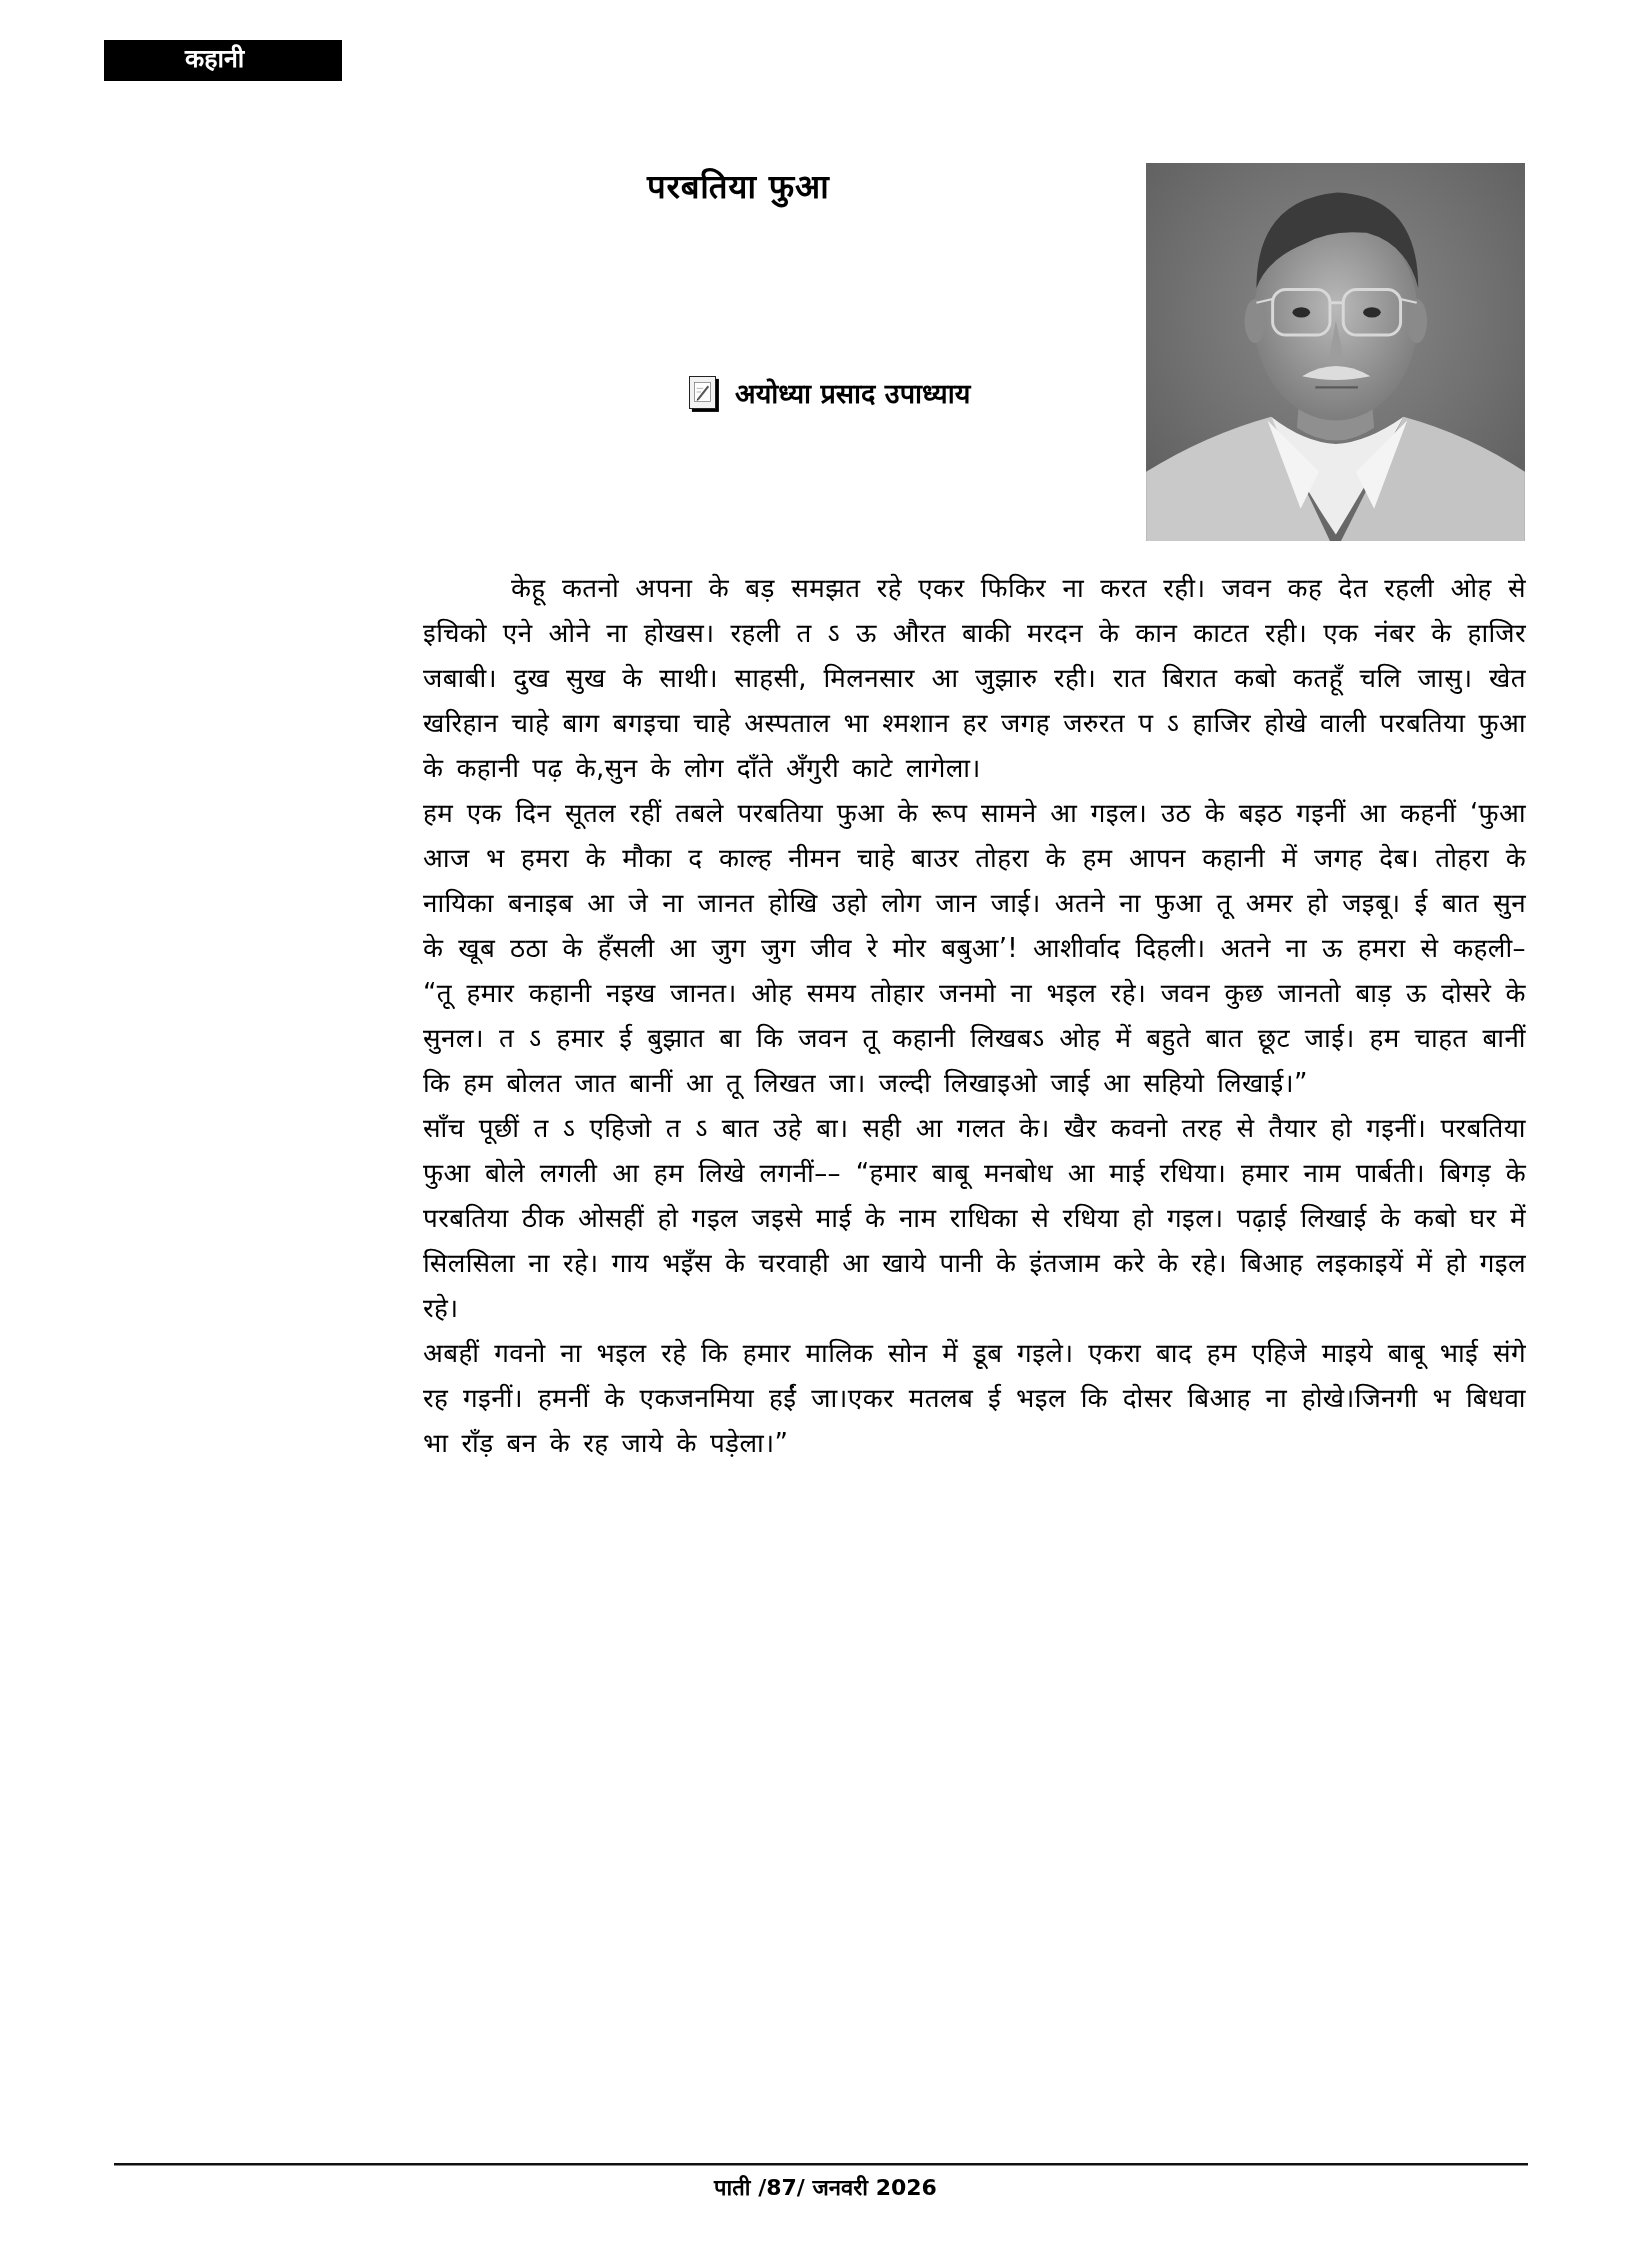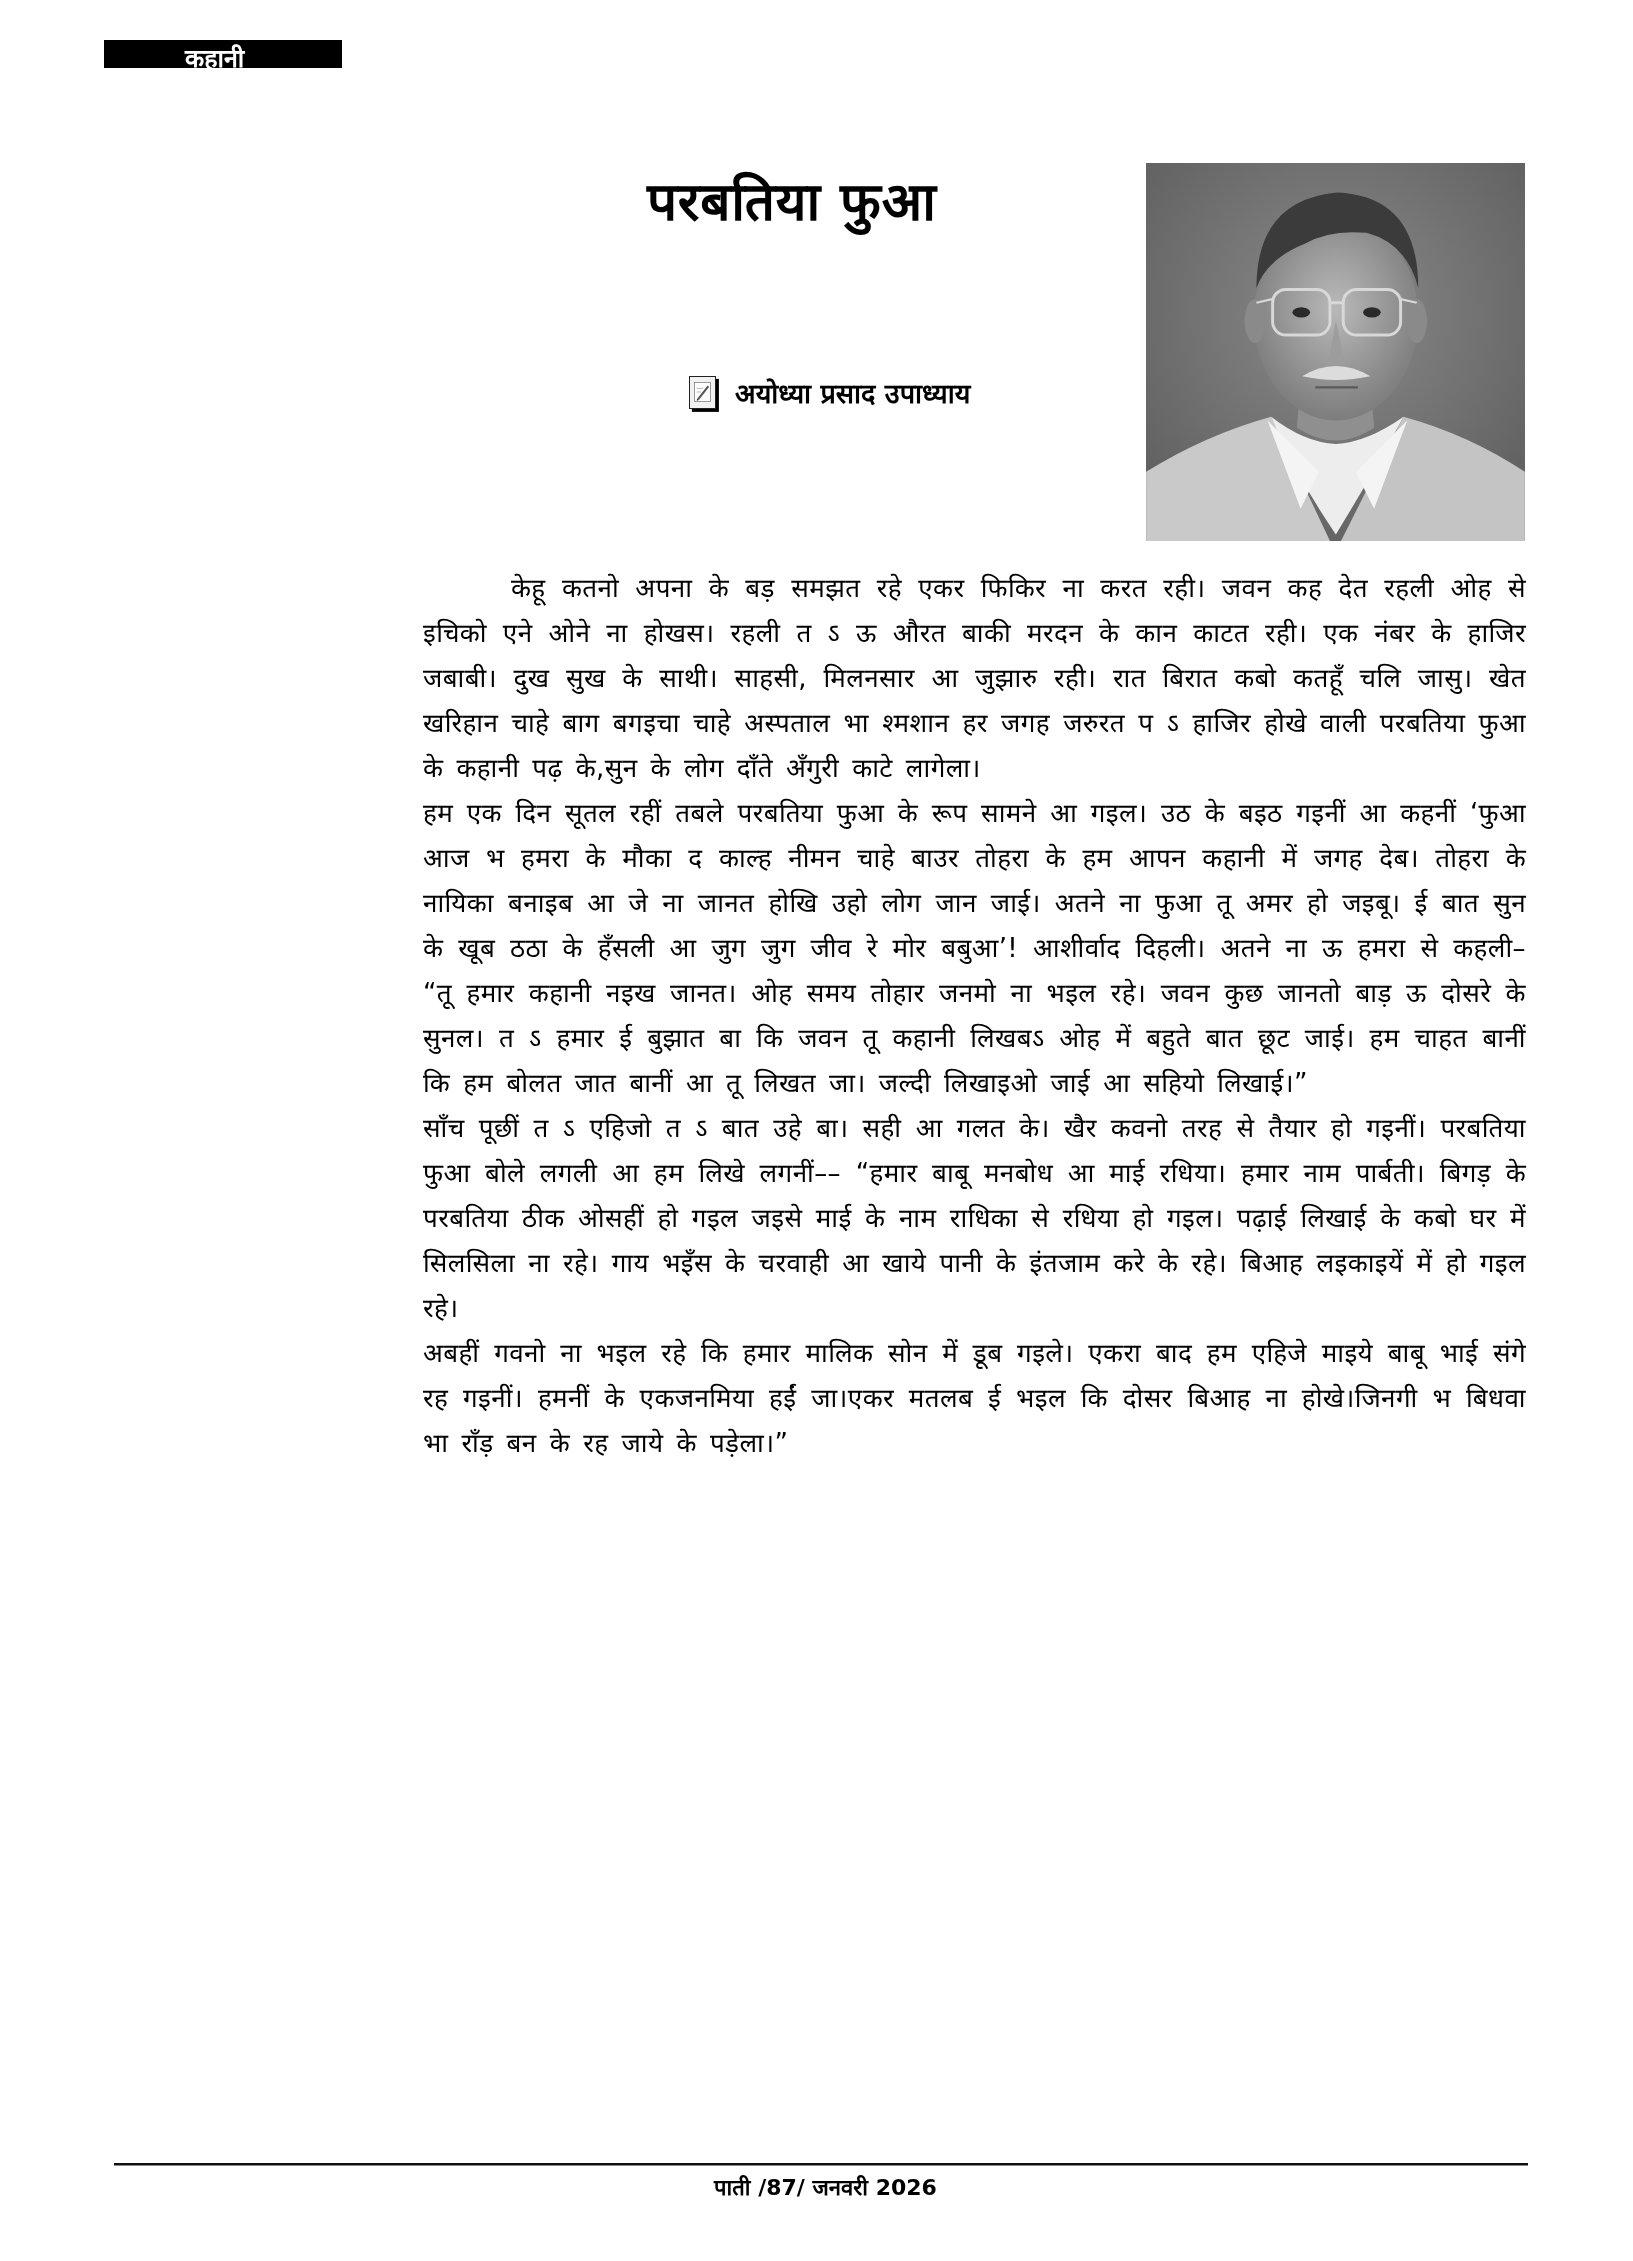--- a/index.html
+++ b/index.html
@@ -1,21 +1,21 @@
 <!DOCTYPE html>
 <html style="font-size:11.8px"><head>
 <meta charset="utf-8">
 <style>
   html, body { margin: 0; padding: 0; background: #ffffff; }
   body { width: 1633px; height: 2261px; position: relative; overflow: hidden;
          font-family: "DejaVu Sans", sans-serif; color: #000; }
-  .section-tag { position: absolute; left: 104px; top: 40px; width: 238px; height: 28px;
+  .section-tag { position: absolute; left: 104px; top: 40px; width: 238px; height: 41px;
                  background: #000; color: #fff; font-weight: bold; font-size: 25px;
                  box-sizing: border-box; padding-left: 81px; line-height: 38px; }
-  .title { position: absolute; left: 647px; top: 163px; font-size: 53px; font-weight: bold;
+  .title { position: absolute; left: 647px; top: 163px; font-size: 33px; font-weight: bold;
            letter-spacing: 0.7px; white-space: nowrap; }
   .byline { position: absolute; left: 689px; top: 374px; display: flex; align-items: center;
             white-space: nowrap; }
   .pen-box { width: 25px; height: 31px; border: 1.5px solid #222; background: #f2f2f2;
              box-shadow: 2.9px 2.9px 0 #000; position: relative; margin-right: 19px; }
   .pen-box svg { position: absolute; left: 2.9px; top: 4.4px; }
   .author { font-size: 27px; font-weight: bold; }
   .photo { position: absolute; left: 1146px; top: 163px; width: 379px; height: 378px;
            background: #6e6e6e; overflow: hidden; }
   .body-text { position: absolute; left: 423px; top: 566px; width: 1103px;

